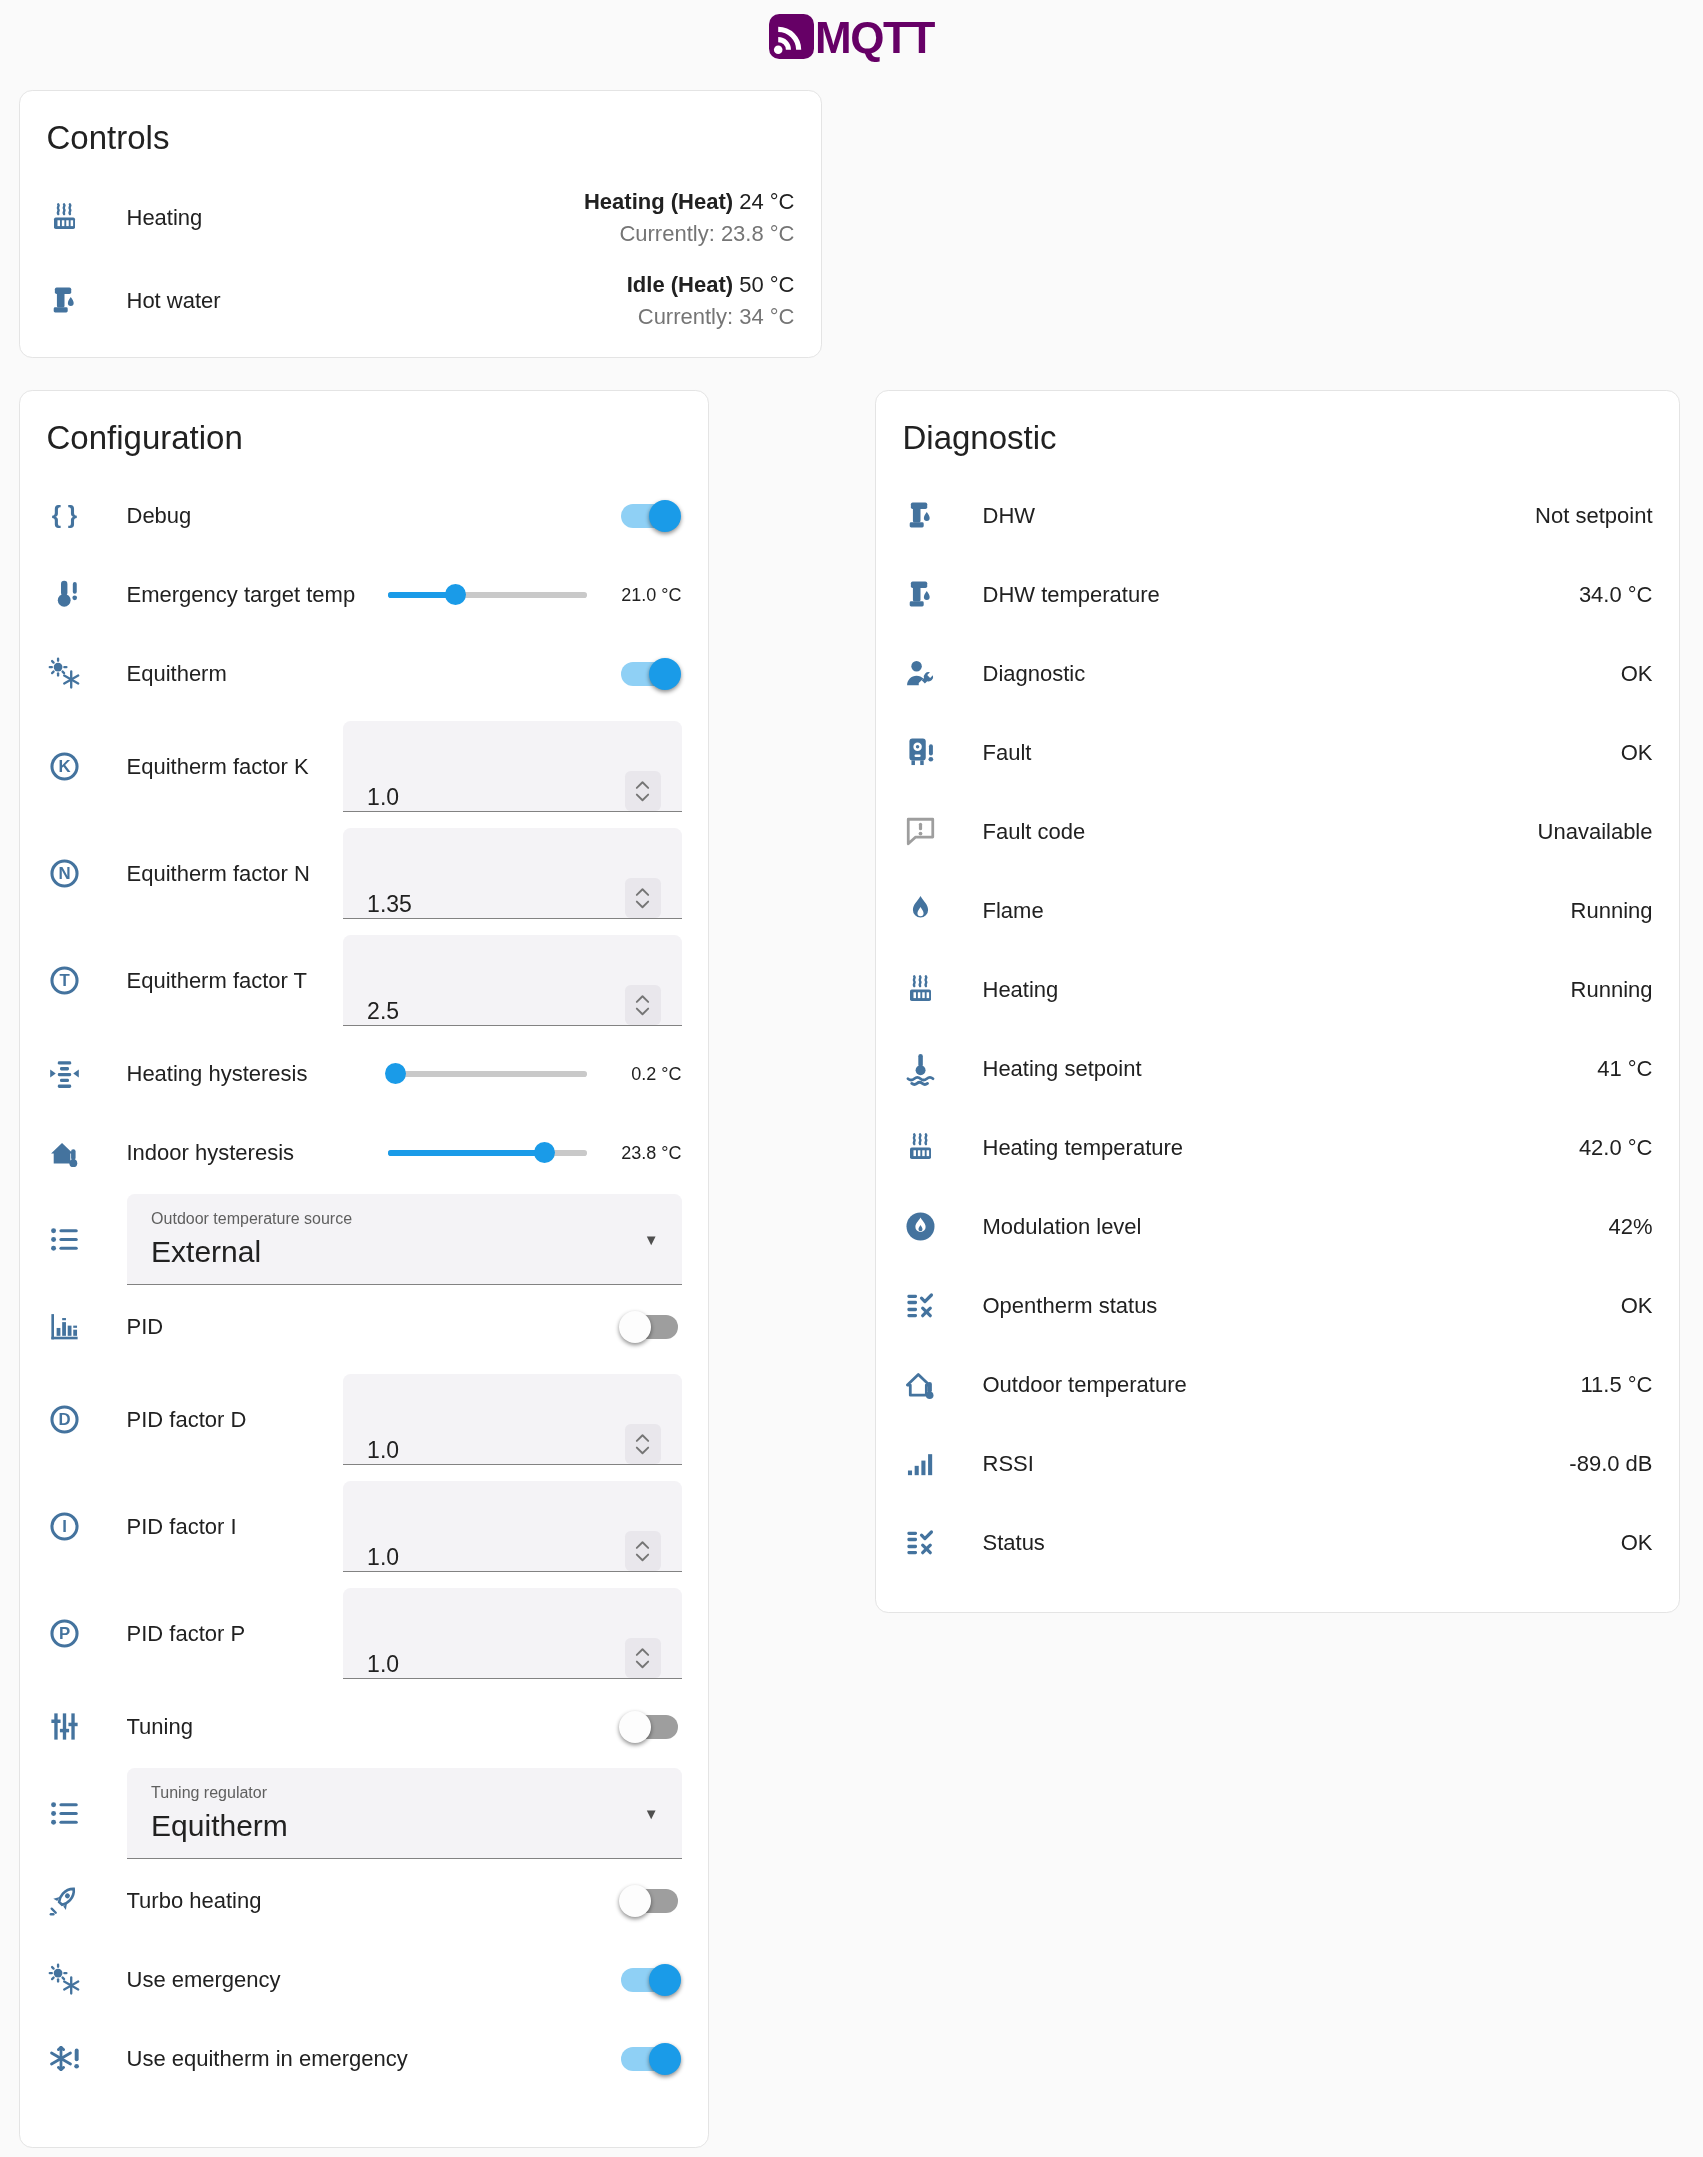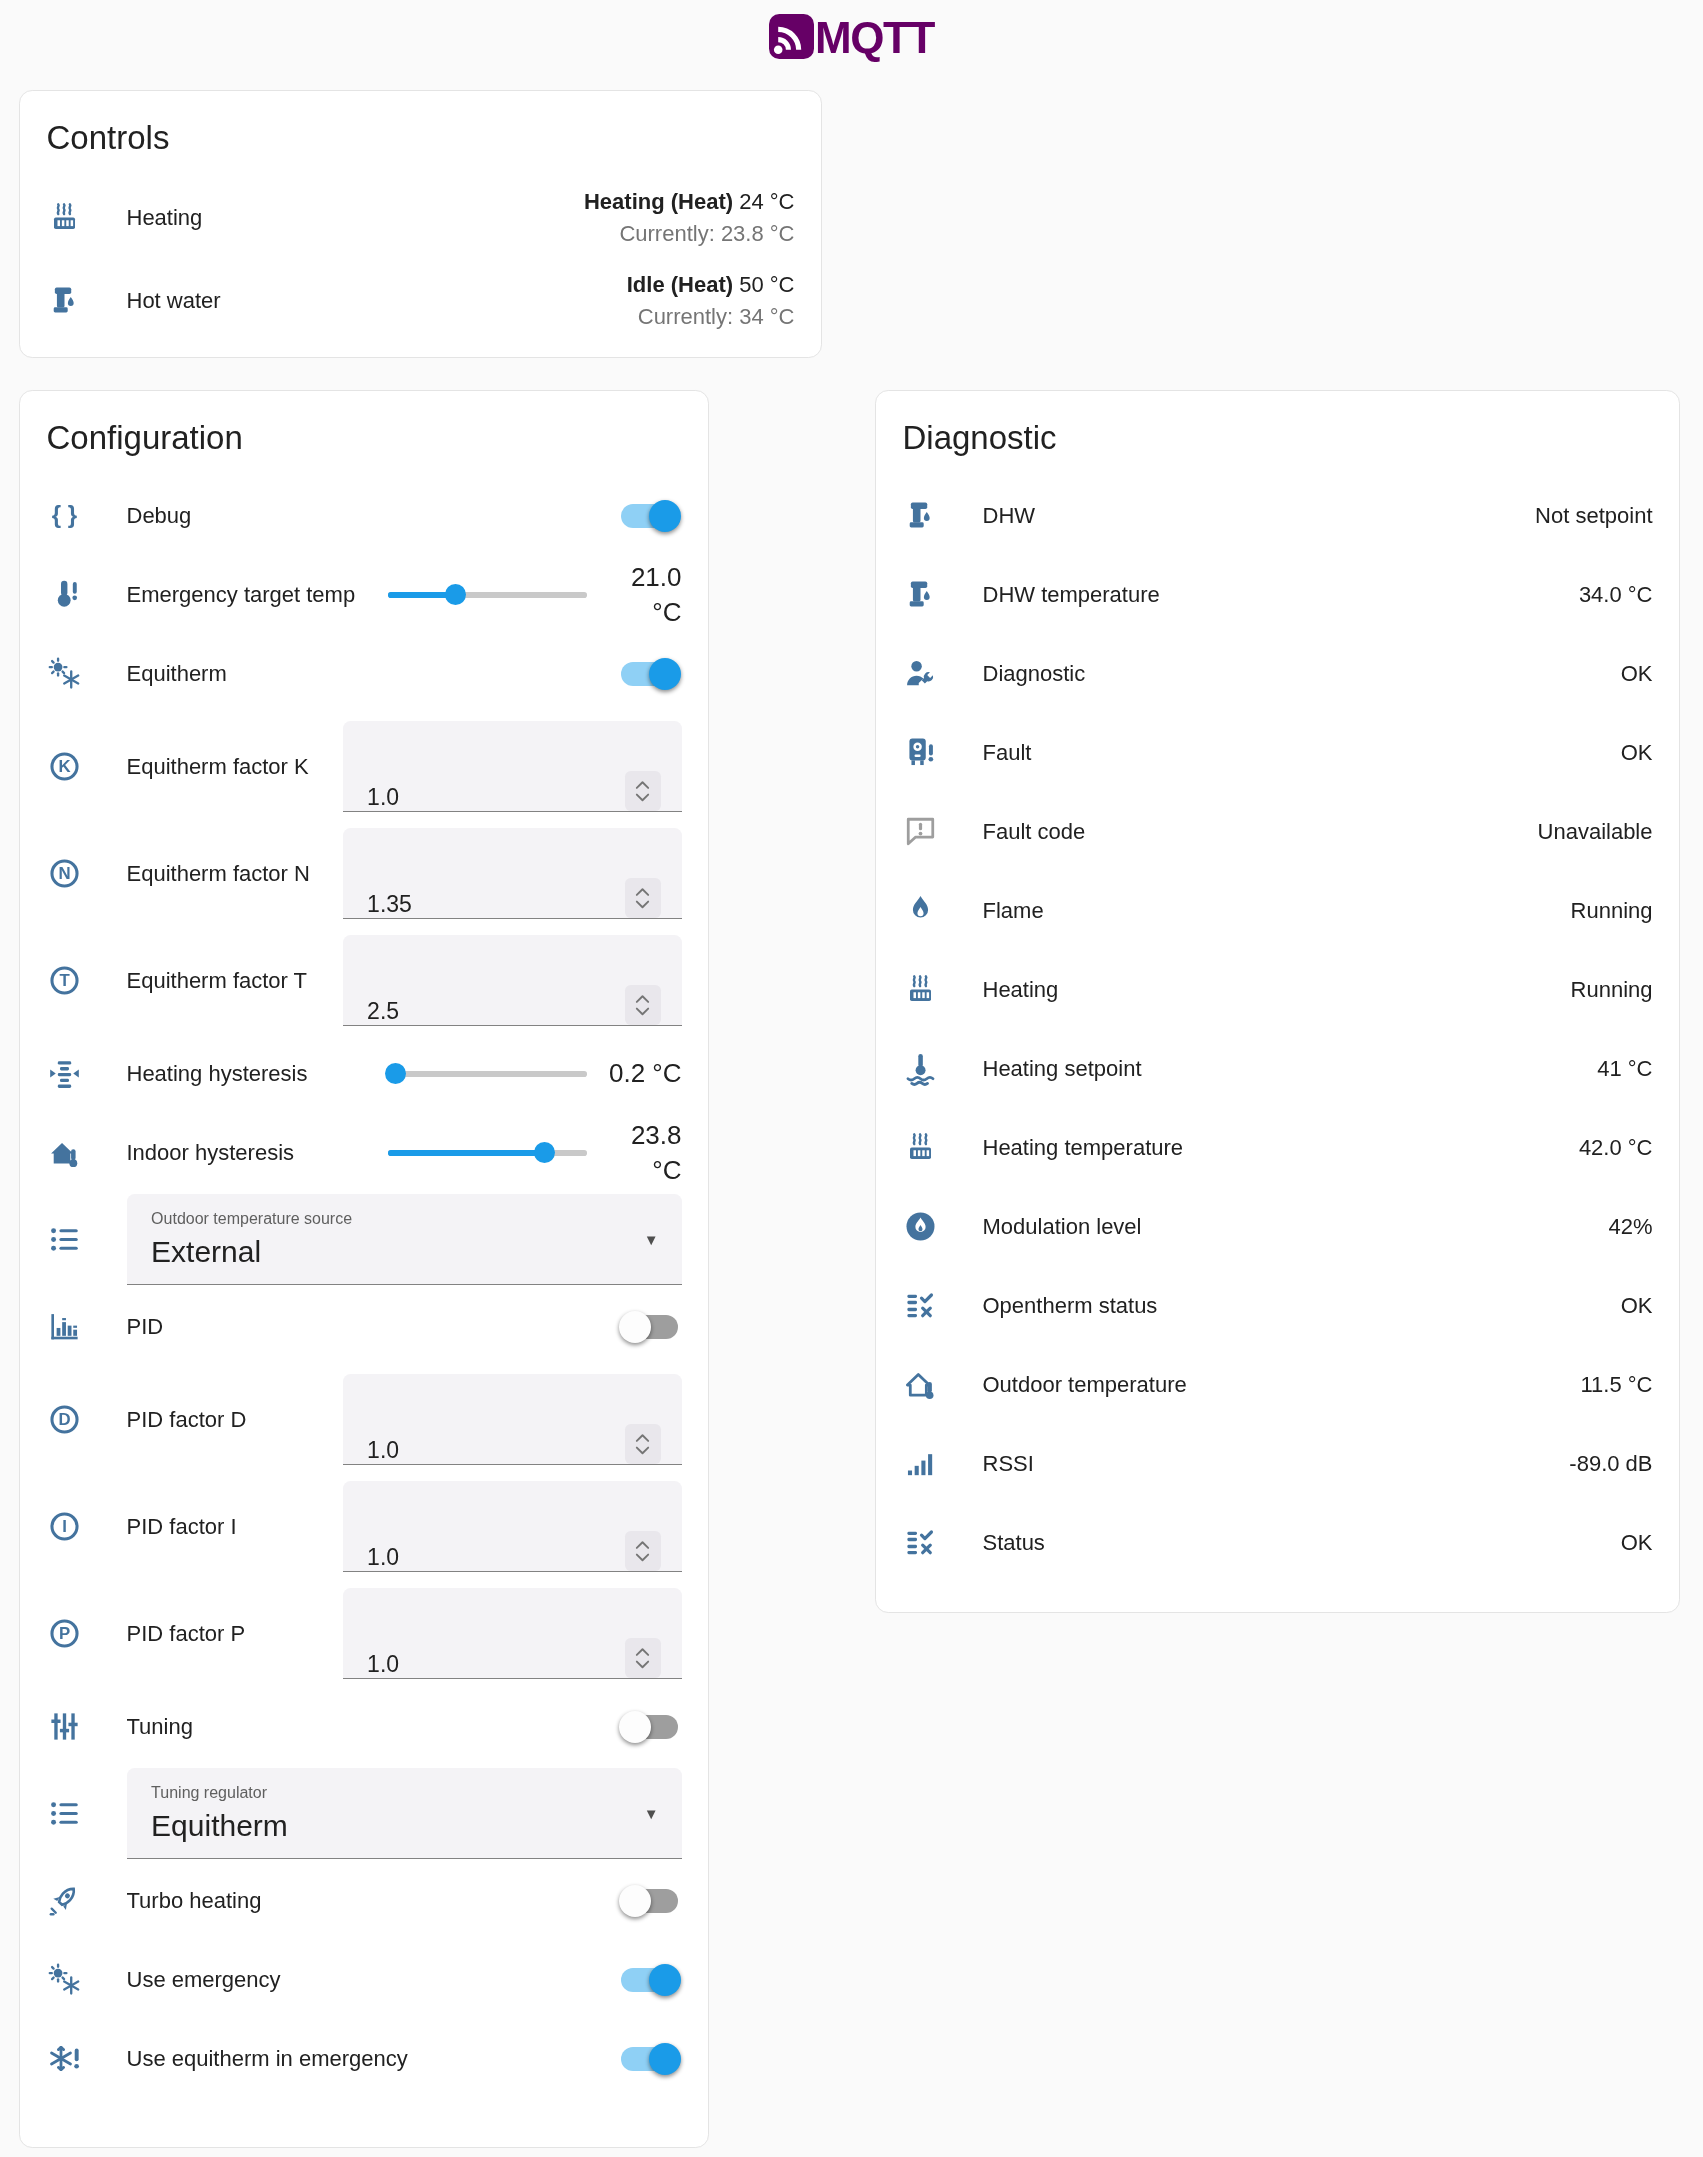--- a/index.html
+++ b/index.html
@@ -37,21 +37,21 @@
   .toggle .track { position:absolute; left:0; top:4.7px; width:57px; height:24.6px; border-radius:12.3px; background:#9e9e9e; }
   .toggle .thumb { position:absolute; top:0.9px; left:-1.9px; width:32px; height:32px; border-radius:50%;
                    background:#fdfdfd; box-shadow:0 1.9px 4.7px rgba(0,0,0,.45); }
   .toggle.on .track { background:#8fd0f5; }
   .toggle.on .thumb { left:28px; background:#1a9be8; }
   
   .sliderwrap { width:199px; height:21px; position:relative; margin-left:auto; flex:none; cursor:pointer; }
   .strack { position:absolute; top:7.6px; left:0; right:0; height:5.7px; border-radius:2.8px; background:#c9c9c9; }
   .sfill  { position:absolute; top:0; left:0; height:5.7px; border-radius:2.8px; background:#1a9be8; }
   .sthumb { position:absolute; top:-7.6px; width:21px; height:21px; border-radius:50%; background:#1a9be8; }
-  .sval { width:78px; margin-left:17px; text-align:right; font-size:26px; line-height:1.35; flex:none; }
+  .sval { width:78px; margin-left:17px; text-align:right; font-size:18px; line-height:1.35; flex:none; }
   
   .numfield { margin-left:auto; width:339px; height:91px; background:#f4f3f6; border-radius:7.6px 7.6px 0 0;
               border-bottom:1.9px solid #828282; display:flex; align-items:flex-end; padding:0 21px 0 24.6px; cursor:text; }
   .numval { flex:1; font-size:23px; }
   .stepper { width:36px; height:40px; border-radius:5.7px; background:#e9e7ec; display:flex; align-items:center; justify-content:center; cursor:pointer; }
   
   .selfield { flex:1; height:91px; background:#f4f3f6; border-radius:7.6px 7.6px 0 0; border-bottom:1.9px solid #828282;
               position:relative; display:flex; flex-direction:column; justify-content:center; padding:0 57px 0 24.6px; cursor:pointer; }
   .sel-label { font-size:16px; color:#5f5f5f; margin-bottom:6.6px; }
   .sel-value { font-size:30px; color:#212121; }

